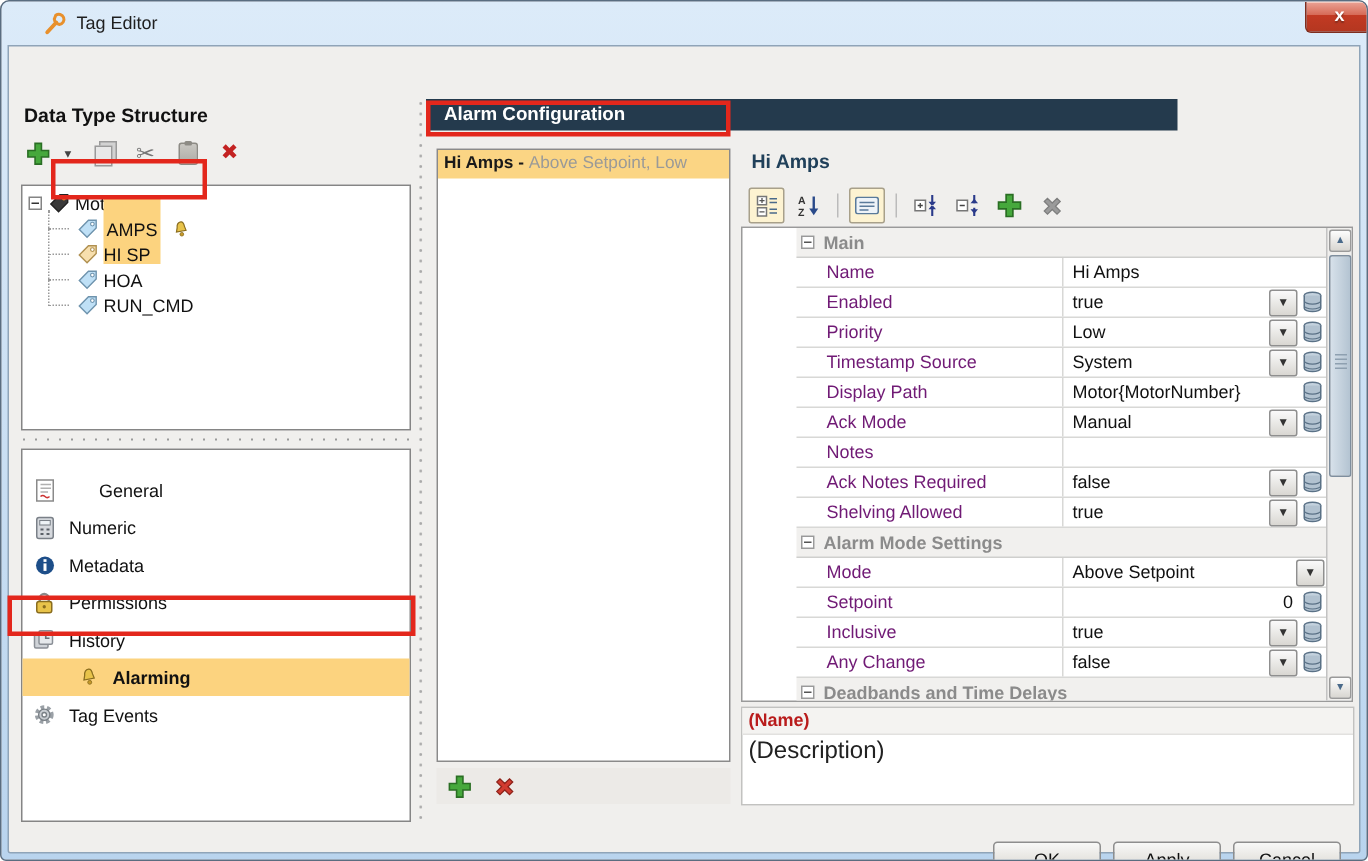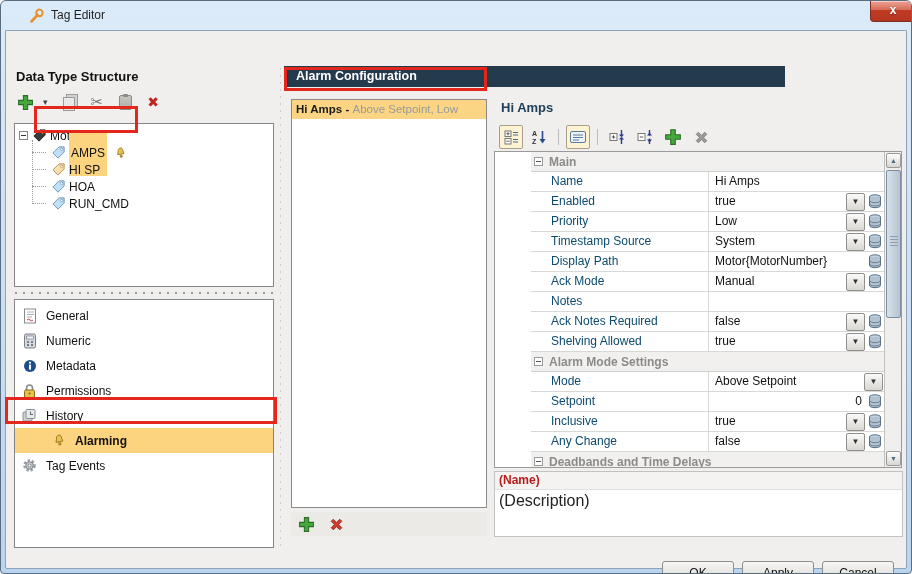--- a/index.html
+++ b/index.html
@@ -71,21 +71,21 @@
   .tgl { width:24px; height:24px; display:flex; align-items:center; justify-content:center; border:1px solid #a8a08a; background:#fdf3d2; border-radius:2px; cursor:pointer; }
   .flat { width:24px; height:24px; display:flex; align-items:center; justify-content:center; cursor:pointer; }
   .tsep { width:1px; height:16px; background:#bbb; margin:0 3px; }
 
   .ptable { position:absolute; left:488px; top:120px; width:408px; height:317px; background:#fff; border:1px solid #9a9a9a; overflow:hidden; }
   .ptable-inner { position:absolute; left:0; top:0; right:17px; bottom:0;margin-left:36px; }
   .prow, .psec { height:20px; display:flex; align-items:center; border-bottom:1px solid #d8d8d6; font-size:12px; }
   .psec { background:#f1f0ee; color:#8b8b8b; font-weight:bold; border-bottom:1px solid #cfcfcd; }
   .psec .mini-exp { width:9px; height:9px; border:1px solid #9a9a9a; background:#fff; position:relative; margin:0 6px 0 3px; flex:0 0 auto; }
   .psec .mini-exp::before { content:""; position:absolute; left:1px; top:3px; width:5px; height:1px; background:#555; }
-  .plabel { width:178px; flex:0 0 auto; padding-left:20px; border-right:1px solid #d8d8d6; height:100%; line-height:19px; color:#0c4a6e; overflow:hidden; white-space:nowrap; }
+  .plabel { width:178px; flex:0 0 auto; padding-left:20px; border-right:1px solid #d8d8d6; height:100%; line-height:19px; color:#701a75; overflow:hidden; white-space:nowrap; }
   .pvalue { flex:1 1 auto; padding-left:6px; color:#111; line-height:19px; overflow:hidden; white-space:nowrap; }
   .pvalue.r { text-align:right; padding-right:4px; }
   .pdrop { flex:0 0 auto; width:19px; height:18px; margin-right:1px; background:linear-gradient(#fafafa,#d9d7d2); border:1px solid #8f8f8f; border-radius:2px;
            display:flex; align-items:center; justify-content:center; font-size:8px; color:#333; cursor:pointer; }
   .pdb { flex:0 0 auto; width:18px; height:18px; display:flex; align-items:center; justify-content:center; cursor:pointer; }
 
   .vscroll { position:absolute; right:0; top:0; width:17px; height:100%; background:#f0efed; border-left:1px solid #c2c2c2; }
   .sb-btn { position:absolute; left:1px; width:15px; height:15px; background:linear-gradient(#fdfdfd,#d8d6d1); border:1px solid #9a9a9a; border-radius:2px;
             font-size:7px; color:#4a6a8a; display:flex; align-items:center; justify-content:center; }
   .sb-up { top:1px; } .sb-dn { bottom:1px; }
@@ -197,21 +197,21 @@
               </svg>
             <span>RUN_CMD</span>
           </div>
         </div>
       </div>
     </div>
 
     <div class="hsplit"></div>
 
     <div class="sections-box">
-      <div class="srow" style="margin-top:3px;">
+      <div class="srow" style="margin-top:14px;gap:20px;">
         <span class="sico">
           <svg width="14" height="16" viewBox="0 0 14 16">
               <rect x="1.5" y="1" width="11" height="14" fill="#fff" stroke="#8a8a8a"></rect>
               <path d="M4 4h7 M4 6.5h7 M4 9h5" stroke="#b0b0b0" stroke-width="1"></path>
               <path d="M4 12 q1.5-1.5 3 0 q1.5 1.5 3 0" stroke="#c33" fill="none"></path>
             </svg>
         </span>
         <span>General</span>
       </div>
       <div class="srow">

